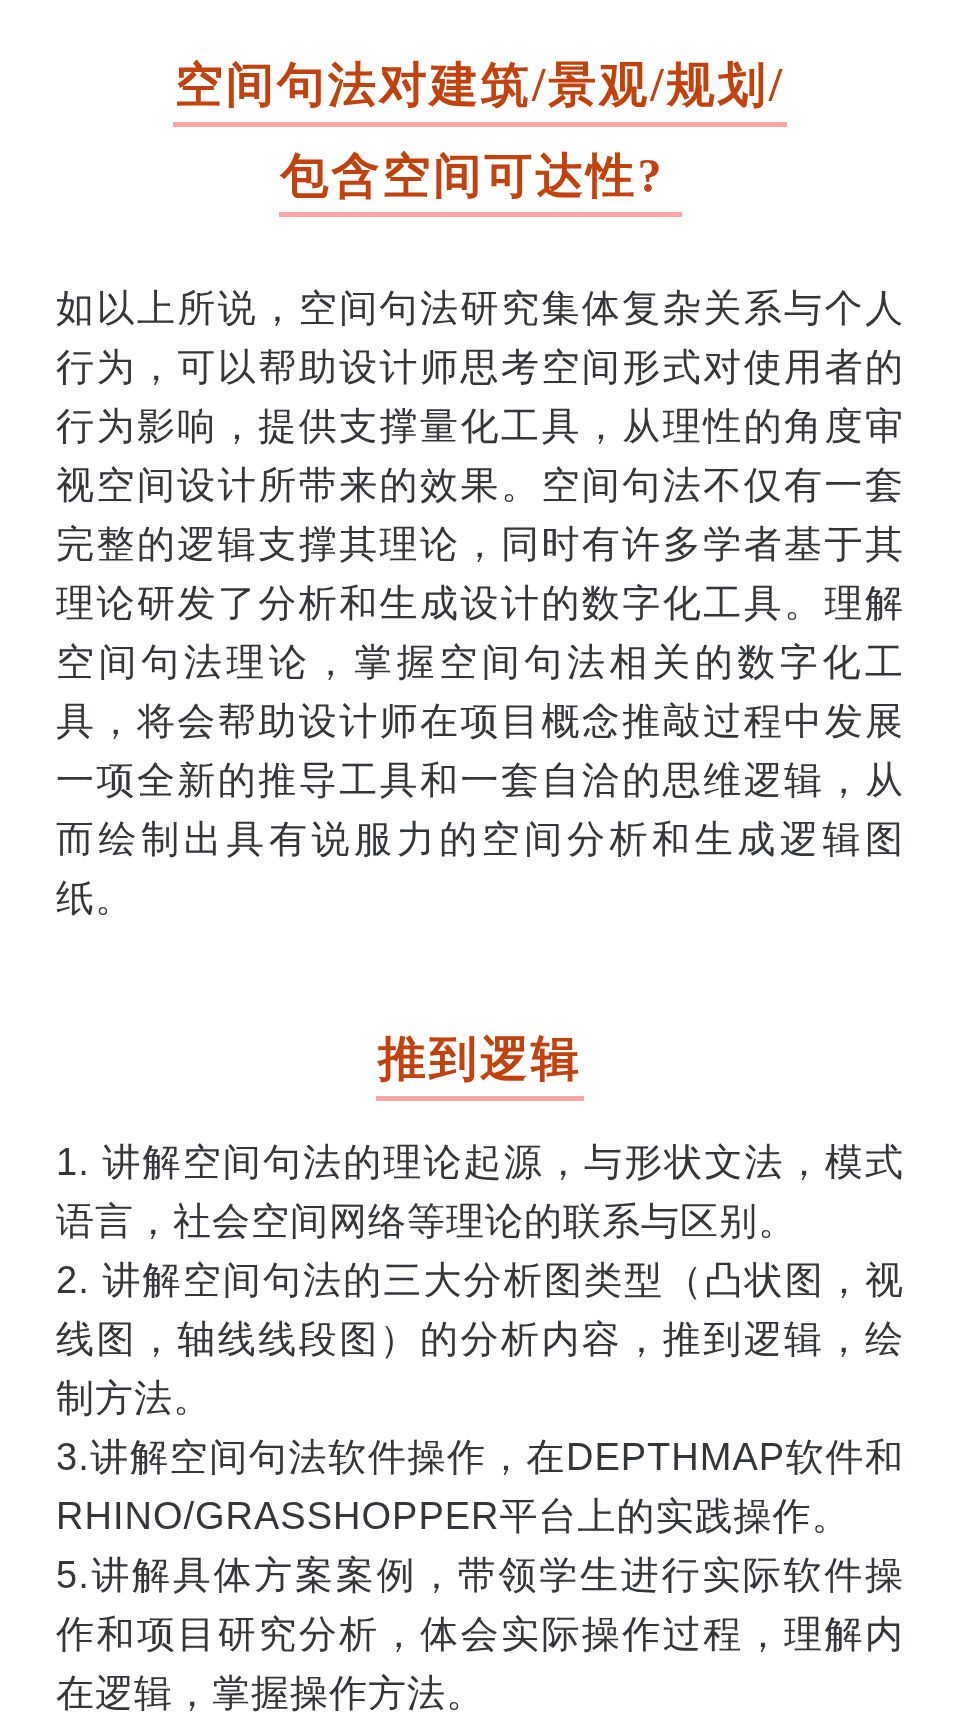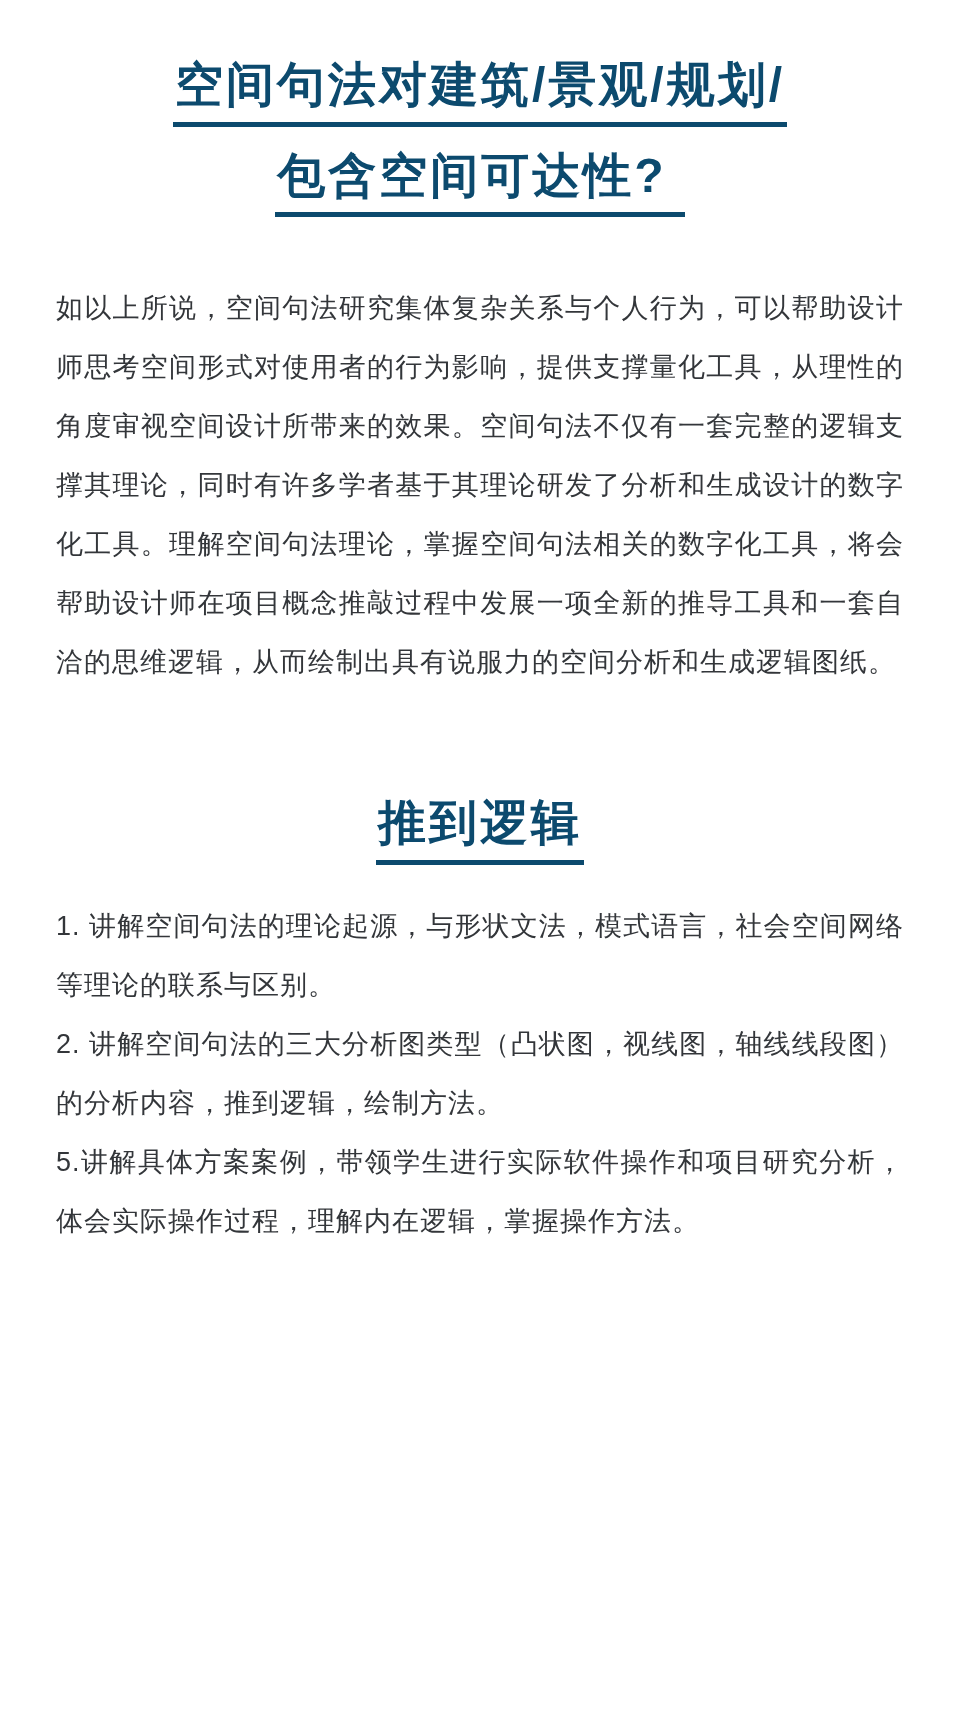--- a/index.html
+++ b/index.html
@@ -27,36 +27,37 @@
   .title-block {
     text-align: center;
     margin: 0 0 42px 0;
   }
   .title-line {
     display: inline-block;
     font-size: 48px;
     line-height: 1.22;
     font-weight: 700;
     letter-spacing: 3px;
-    color: #0c4a6e;
-    border-bottom: 5px solid #0c4a6e;
+    color: #c2410c;
+    border-bottom: 5px solid #fca5a5;
     padding: 0 2px 7px 2px;
     margin-bottom: 20px;
     white-space: pre; 
+    font-family: Liberation Serif, serif;
   }
   .section-heading-block {
     text-align: center;
     margin: 102px 0 0 0;
   }
   .section-heading-block .title-line {
     margin-bottom: 0;
   }
   
   .body-text {
-    font-size: 27px;
+    font-size: 38px;
     line-height: 59px;
     letter-spacing: 1px;
     text-align: justify;
     color: #33363A;
     font-weight: 400;
   }
   .intro-paragraph {
     margin: 0;
   }
   .goals-list {
@@ -81,16 +82,17 @@
 
   <p class="body-text intro-paragraph">如以上所说，空间句法研究集体复杂关系与个人行为，可以帮助设计师思考空间形式对使用者的行为影响，提供支撑量化工具，从理性的角度审视空间设计所带来的效果。空间句法不仅有一套完整的逻辑支撑其理论，同时有许多学者基于其理论研发了分析和生成设计的数字化工具。理解空间句法理论，掌握空间句法相关的数字化工具，将会帮助设计师在项目概念推敲过程中发展一项全新的推导工具和一套自洽的思维逻辑，从而绘制出具有说服力的空间分析和生成逻辑图纸。</p>
 
   <h2 class="section-heading-block">
     <span class="title-line">推到逻辑</span>
   </h2>
 
   <ul class="goals-list body-text">
     <li>1. 讲解空间句法的理论起源，与形状文法，模式语言，社会空间网络等理论的联系与区别。</li>
     <li>2. 讲解空间句法的三大分析图类型（凸状图，视线图，轴线线段图）的分析内容，推到逻辑，绘制方法。</li>
+    <li>3.讲解空间句法软件操作，在DEPTHMAP软件和RHI­NO/GRASSHOPPER平台上的实践操作。</li>
     <li>5.讲解具体方案案例，带领学生进行实际软件操作和项目研究分析，体会实际操作过程，理解内在逻辑，掌握操作方法。</li>
   </ul>
 
 </div>
 
 </body></html>

